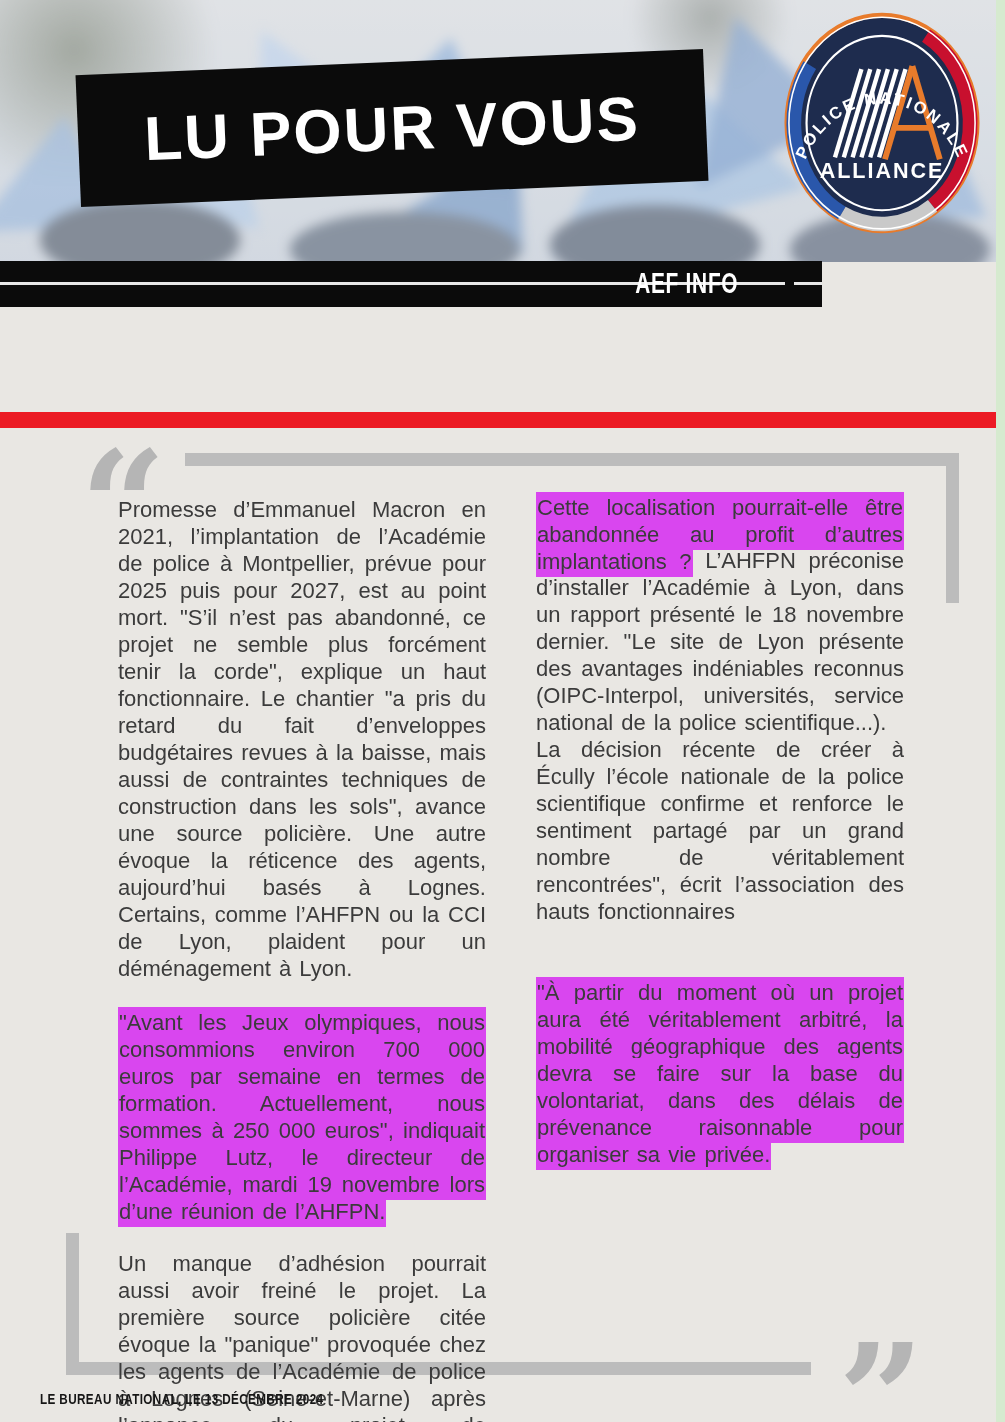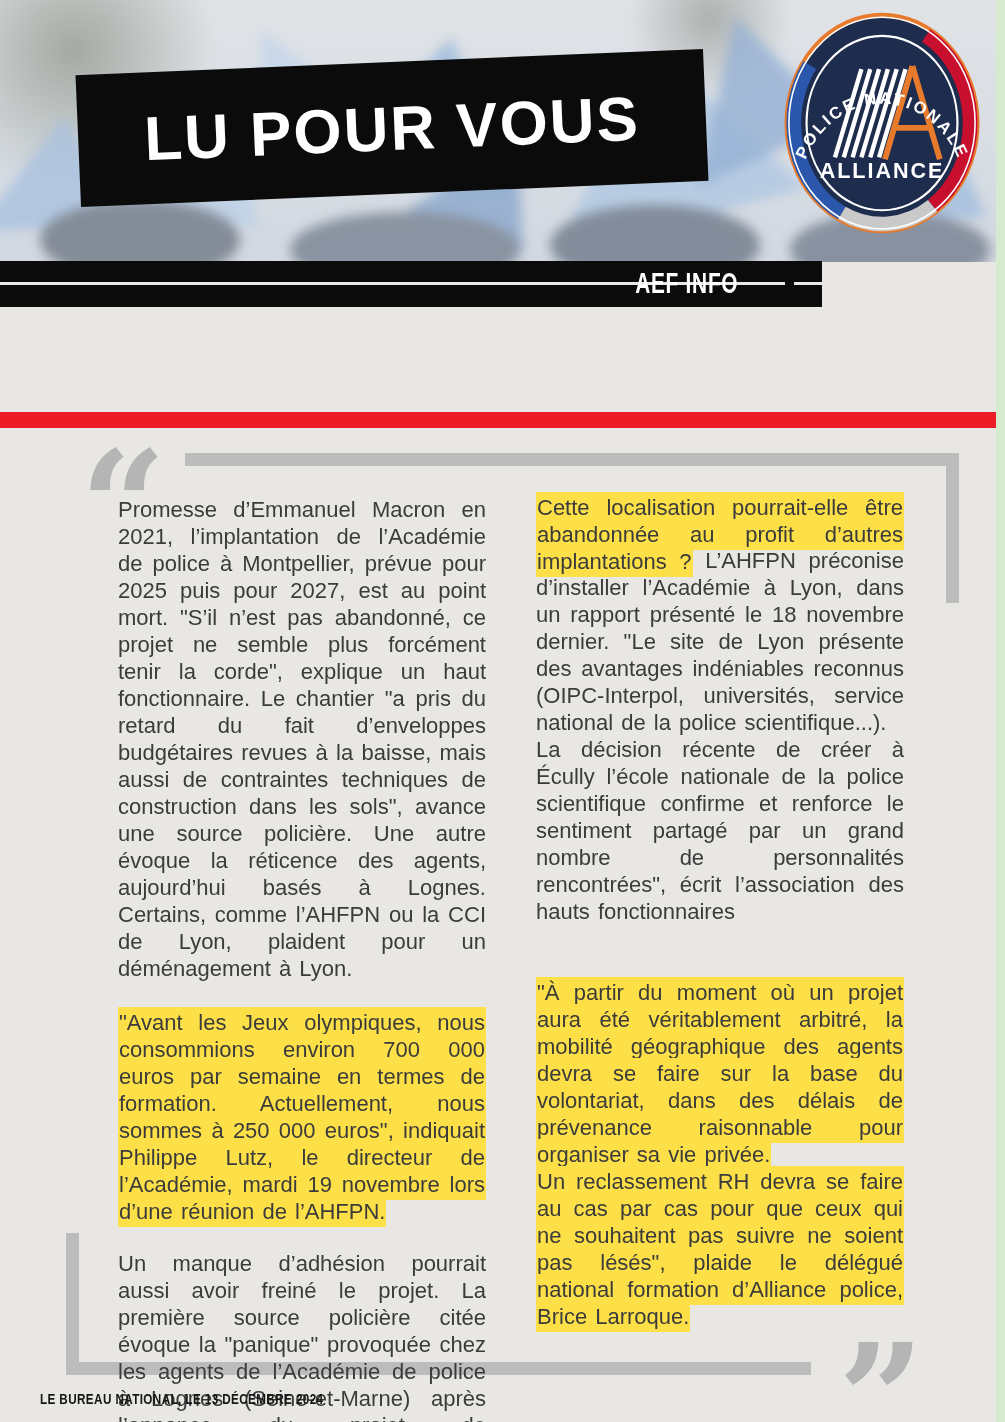--- a/index.html
+++ b/index.html
@@ -58,21 +58,21 @@
   .bigquote{position:absolute;color:#b5b5b5;font-family:"DejaVu Serif",serif;font-weight:bold;
     font-size:150px;line-height:0;z-index:2;}
   .bigquote.open{left:80px;top:505px;}
   .bigquote.close{left:838px;top:1398px;}
   
   .col{position:absolute;width:368px;z-index:4;color:#3b3b3b;}
   .col-left{left:118px;top:492px;}
   .col-right{left:536px;top:489px;}
   .col p{margin:4px 0 26px 0;font-size:22px;line-height:27px;text-align:justify;word-spacing:2px;}
   .col p:last-child{margin-bottom:0;}
-  mark{background:#fde047;color:inherit;padding:2.5px 1px 3.5px 1px;
+  mark{background:#d946ef;color:inherit;padding:2.5px 1px 3.5px 1px;
     box-decoration-break:clone;-webkit-box-decoration-break:clone;}
   
   .footer-note{position:absolute;left:0;top:1390px;width:891px;text-align:left;z-index:4;}
   .footer-note span{display:inline-block;transform:scaleX(.78);transform-origin:center;
     font-weight:bold;font-size:15px;letter-spacing:.5px;color:#161616;white-space:nowrap;}
   
   .edge-strip{position:absolute;right:0;top:0;width:9px;height:1422px;background:#d6eacf;z-index:50;}
 </style>
 </head>
 <body>
@@ -150,24 +150,24 @@
 
   <div class="col col-left">
     <p><span>Promesse d’Emmanuel Macron en 2021, l’implantation de l’Académie de police à Montpellier, prévue pour 2025 puis pour 2027, est au point mort. "S’il n’est pas abandonné, ce projet ne semble plus forcément tenir la corde", explique un haut fonctionnaire. Le chantier "a pris du retard du fait d’enveloppes budgétaires revues à la baisse, mais aussi de contraintes techniques de construction dans les sols", avance une source policière. Une autre évoque la réticence des agents, aujourd’hui basés à Lognes. Certains, comme l’AHFPN ou la CCI de Lyon, plaident pour un déménagement à Lyon.</span></p>
     <p><mark>"Avant les Jeux olympiques, nous consommions environ 700 000 euros par semaine en termes de formation. Actuellement, nous sommes à 250 000 euros", indiquait Philippe Lutz, le directeur de l’Académie, mardi 19 novembre lors d’une réunion de l’AHFPN.</mark></p>
     <p><span>Un manque d’adhésion pourrait aussi avoir freiné le projet. La première source policière citée évoque la "panique" provoquée chez les agents de l’Académie de police à Lognes (Seine-et-Marne) après l’annonce du projet de déménagement : "Décentraliser les services de police, c’est toujours compliqué. Les gens ont une vie établie en région parisienne."</span></p>
   </div>
 
   <div class="col col-right">
     <p><mark>Cette localisation pourrait-elle être abandonnée au profit d’autres implantations ?</mark>
       <span>L’AHFPN préconise d’installer l’Académie à Lyon, dans un rapport présenté le 18 novembre dernier. "Le site de Lyon présente des avantages indéniables reconnus (OIPC-Interpol, universités, service national de la police scientifique...).</span><br>
-      <span>La décision récente de créer à Écully l’école nationale de la police scientifique confirme et renforce le sentiment partagé par un grand nombre de personnalités rencontrées", écrit l’association des hauts fonctionnaires</span></p>
+      <span>La décision récente de créer à Écully l’école nationale de la police scientifique confirme et renforce le sentiment partagé par un grand nombre de véritablement rencontrées", écrit l’association des hauts fonctionnaires</span></p>
     <p><br>
       <mark>"À partir du moment où un projet aura été véritablement arbitré, la mobilité géographique des agents devra se faire sur la base du volontariat, dans des délais de prévenance raisonnable pour organiser sa vie privée.</mark><br>
-      <mark>Un reclassement RH devra se faire au cas par cas pour que ceux qui ne souhaitent pas suivre ne soient pas lésés", plaide le délégué national formation d’Alliance police, Brice Larroque.</mark></p>
+      </p>
   </div>
 
   <div class="footer-note">
     <span>LE BUREAU NATIONAL, LE 13 DÉCEMBRE 2024</span>
   </div>
 
   <div class="edge-strip"></div>
 </div>
 
 </body></html>

